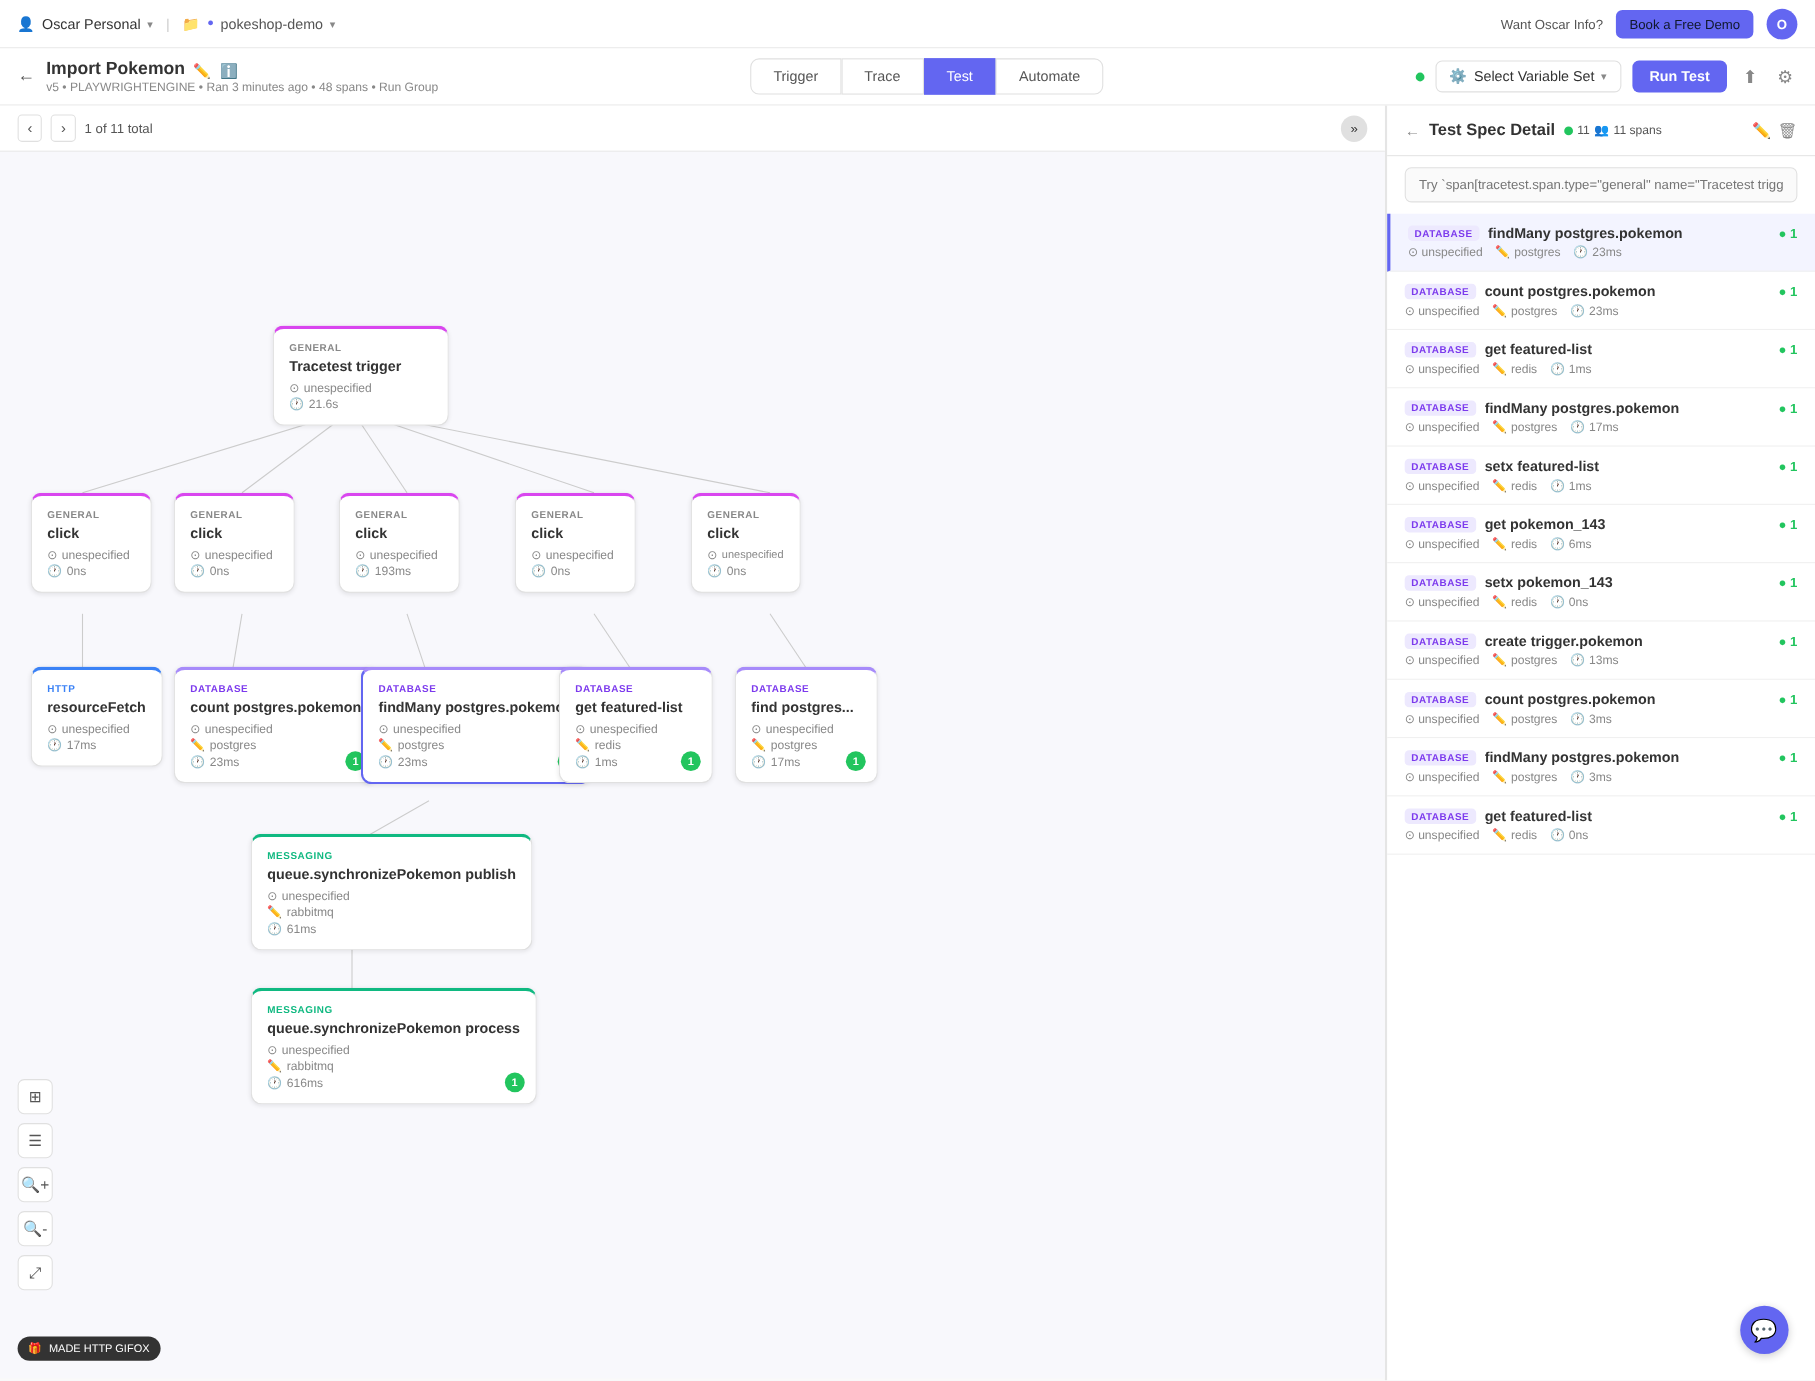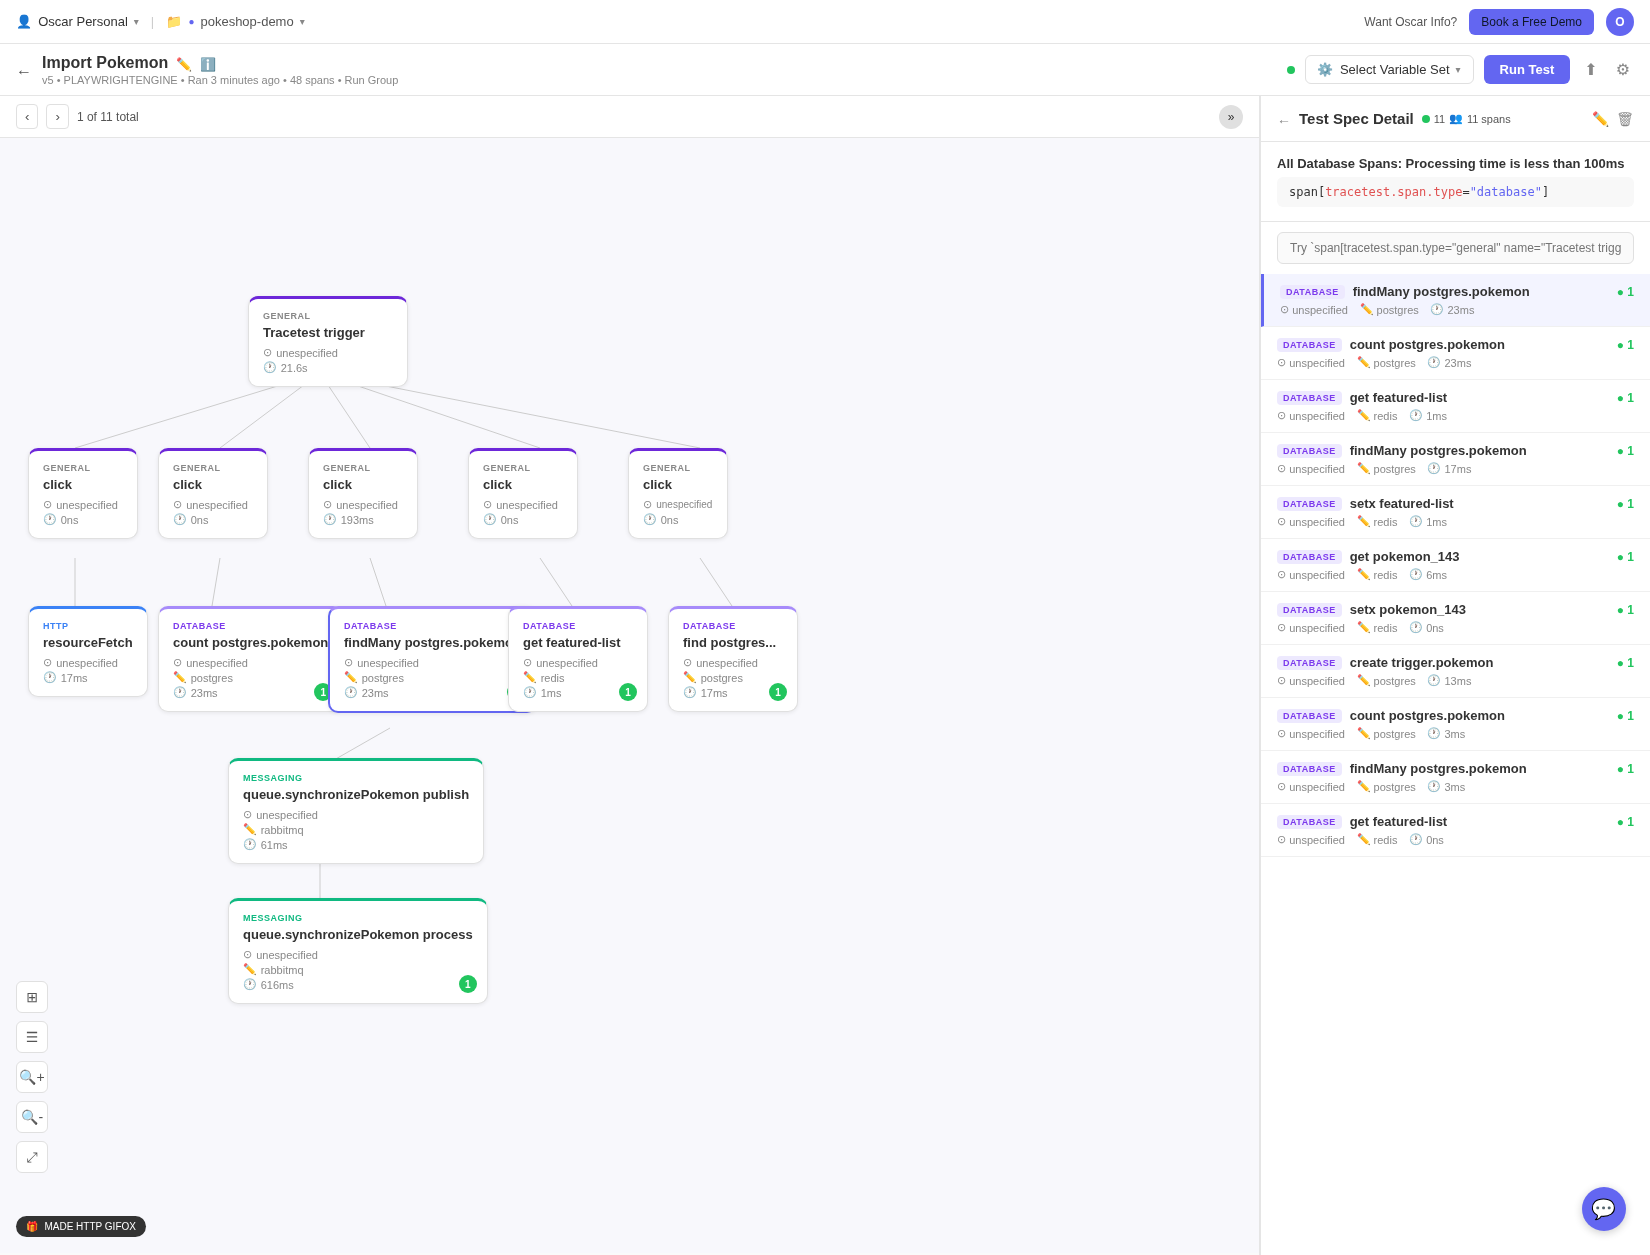--- a/index.html
+++ b/index.html
@@ -76,21 +76,21 @@
       position: absolute; background: #fff; border: 1px solid #e0e0e0;
       border-radius: 10px; padding: 12px 14px; min-width: 140px;
       box-shadow: 0 1px 4px rgba(0,0,0,0.08);
     }
     .node-type-label { font-size: 9px; font-weight: 700; letter-spacing: 0.5px; color: #888; margin-bottom: 4px; text-transform: uppercase; }
     .node-title { font-size: 13px; font-weight: 600; color: #333; }
     .node-meta { margin-top: 6px; }
     .node-meta-row { display: flex; align-items: center; gap: 4px; font-size: 11px; color: #888; margin-top: 2px; }
     .node-badge { position: absolute; bottom: 10px; right: 10px; background: #22c55e; color: #fff; border-radius: 50%; width: 18px; height: 18px; display: flex; align-items: center; justify-content: center; font-size: 10px; font-weight: 700; }
     .node.selected { border: 2px solid #6366f1; }
-    .node.general { border-top: 3px solid #6d28d9; }
+    .node.general { border-top: 3px solid #d946ef; }
     .node.database { border-top: 3px solid #a78bfa; }
     .node.messaging { border-top: 3px solid #10b981; }
     .node.http { border-top: 3px solid #3b82f6; }
 
     
     .connector-svg { position: absolute; top: 0; left: 0; width: 100%; height: 100%; pointer-events: none; }
 
     
     .floating-tools {
       position: absolute; left: 16px; bottom: 80px;
@@ -196,20 +196,26 @@
     <div>
       <div style="display:flex;align-items:flex-end;gap:8px">
         <span class="test-title">Import Pokemon</span>
         <span class="edit-icon">✏️</span>
         <span class="info-icon">ℹ️</span>
       </div>
       <div class="test-meta">v5 • PLAYWRIGHTENGINE • Ran 3 minutes ago • 48 spans • Run Group</div>
     </div>
   </div>
 
+  <div class="tab-group">
+    <button class="tab-btn">Trigger</button>
+    <button class="tab-btn">Trace</button>
+    <button class="tab-btn active">Test</button>
+    <button class="tab-btn">Automate</button>
+  </div>
 
   <div class="sub-header-right">
     <span class="green-dot"></span>
     <button class="variable-set-btn">
       <span>⚙️</span>
       <span>Select Variable Set</span>
       <span class="chevron-down">▾</span>
     </button>
     <button class="run-test-btn">Run Test</button>
     <div style="position:relative">
@@ -505,26 +511,20 @@
           <span>👥</span>
           <span>11 spans</span>
         </span>
       </div>
       <div class="panel-actions">
         <button class="panel-icon-btn">✏️</button>
         <button class="panel-icon-btn">🗑</button>
       </div>
     </div>
 
-    <div class="assertion-section">
-      <div class="assertion-title">All Database Spans: Processing time is less than 100ms</div>
-      <div class="assertion-code">
-        span[<span class="kw">tracetest.span.type</span>=<span class="str">"database"</span>]
-      </div>
-    </div>
 
     <input type="text" class="search-box" placeholder="Try `span[tracetest.span.type=&quot;general&quot; name=&quot;Tracetest trigger&quot;]` or just &quot;Tracetest trigger&quot;" style="">
 
     <div class="spans-list">
 
     <div class="span-item active">
     <div class="span-header">
       <span class="span-type-badge">DATABASE</span>
       <span class="span-name">findMany postgres.pokemon</span>
       <span class="span-pass dot-green">● 1</span>

